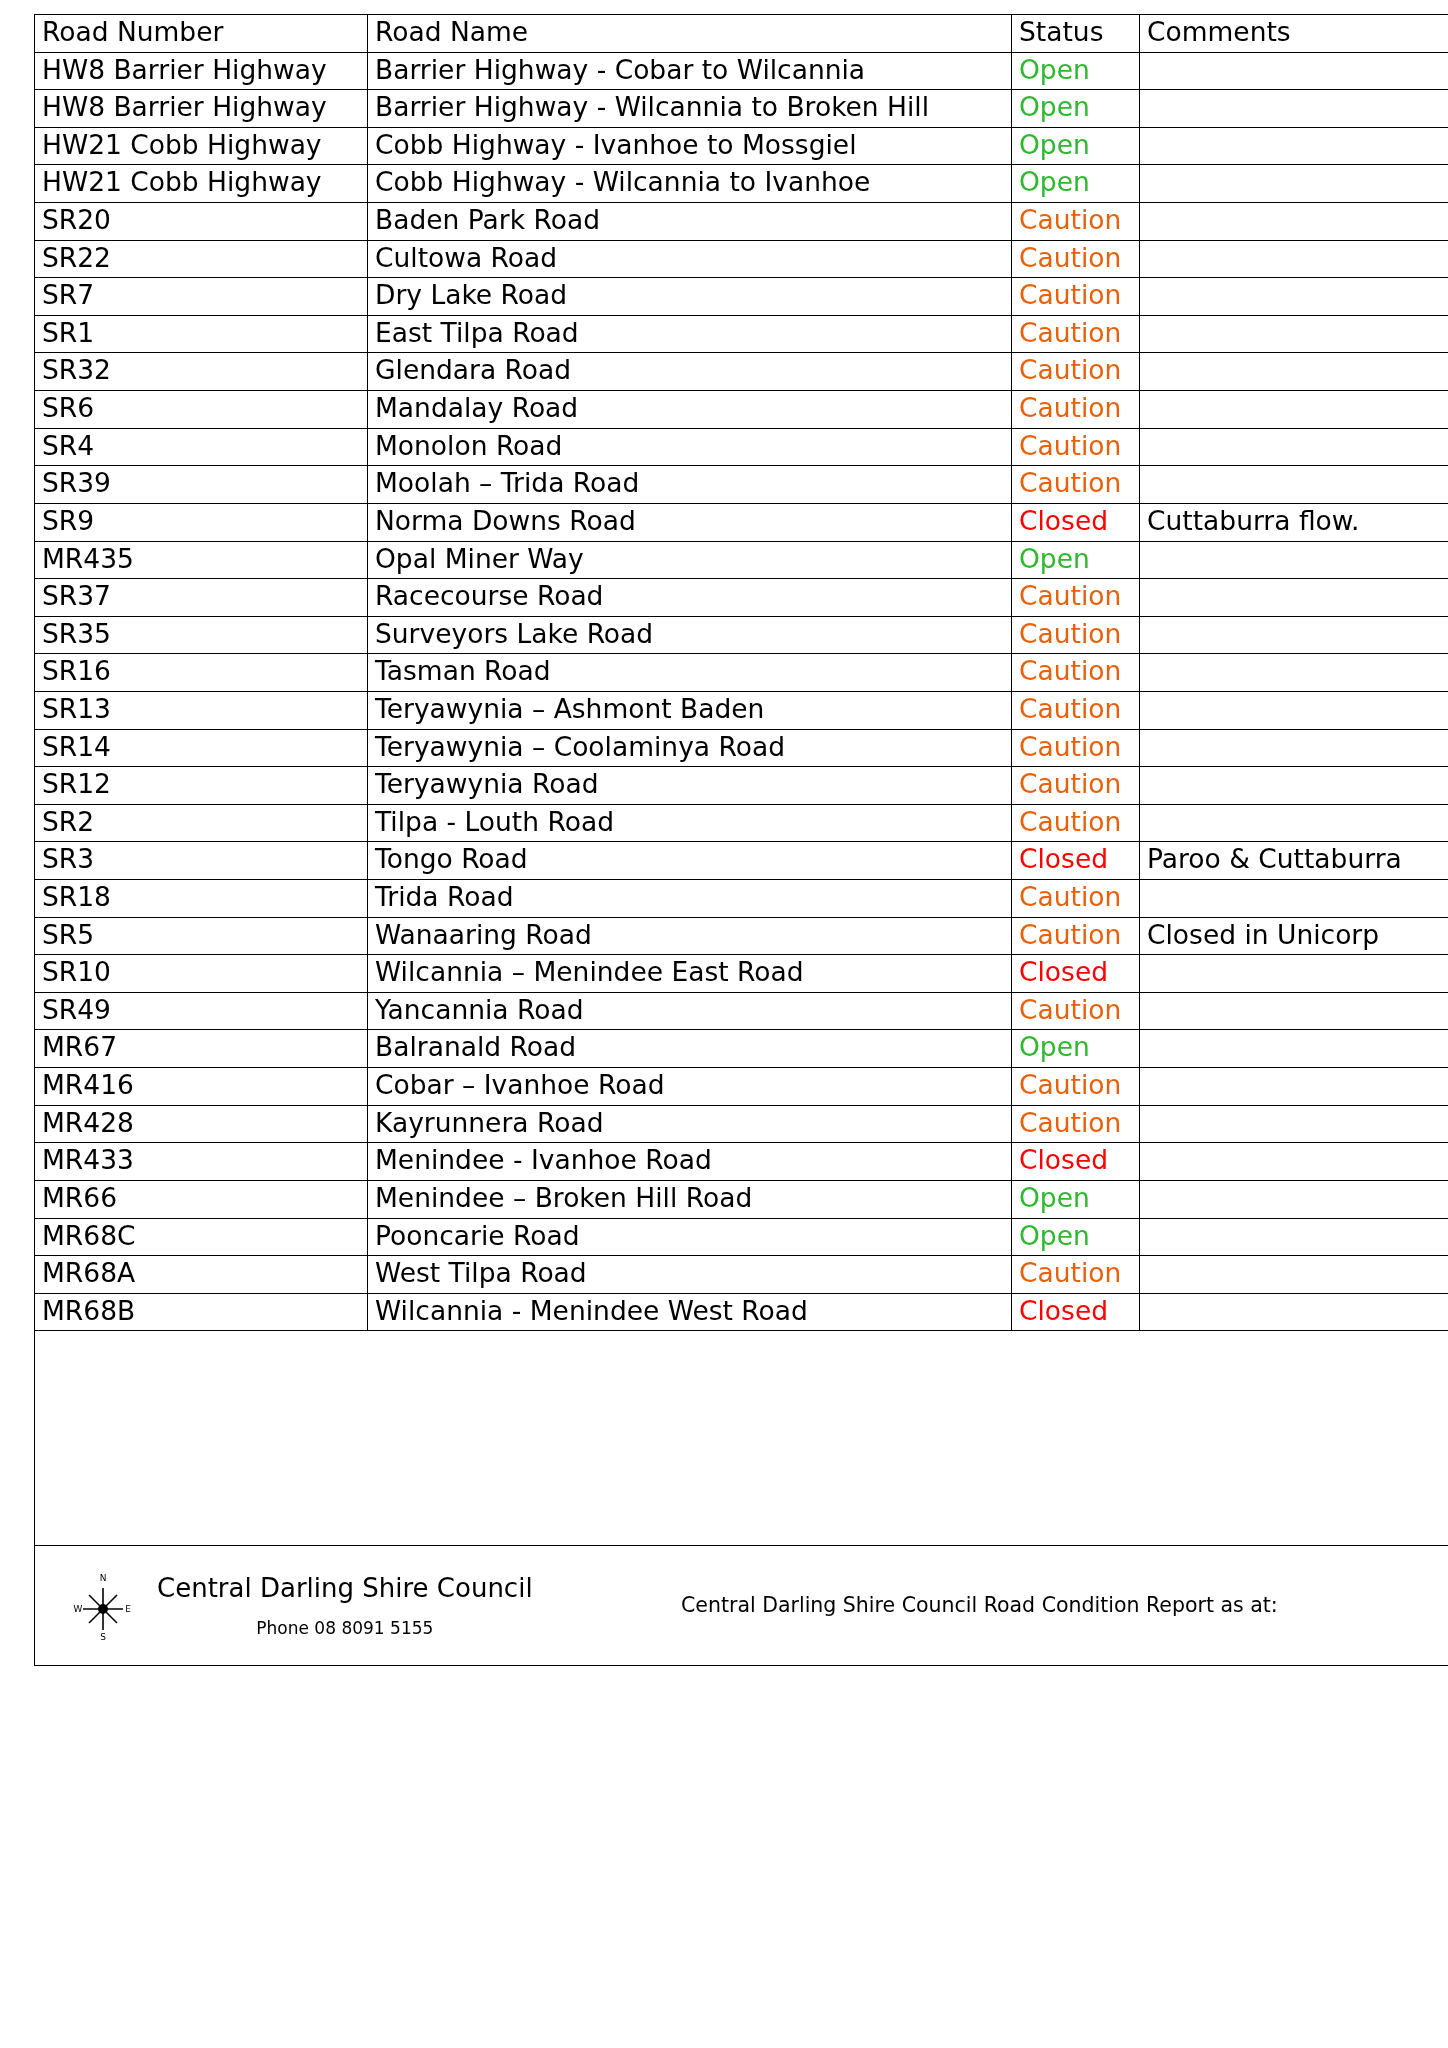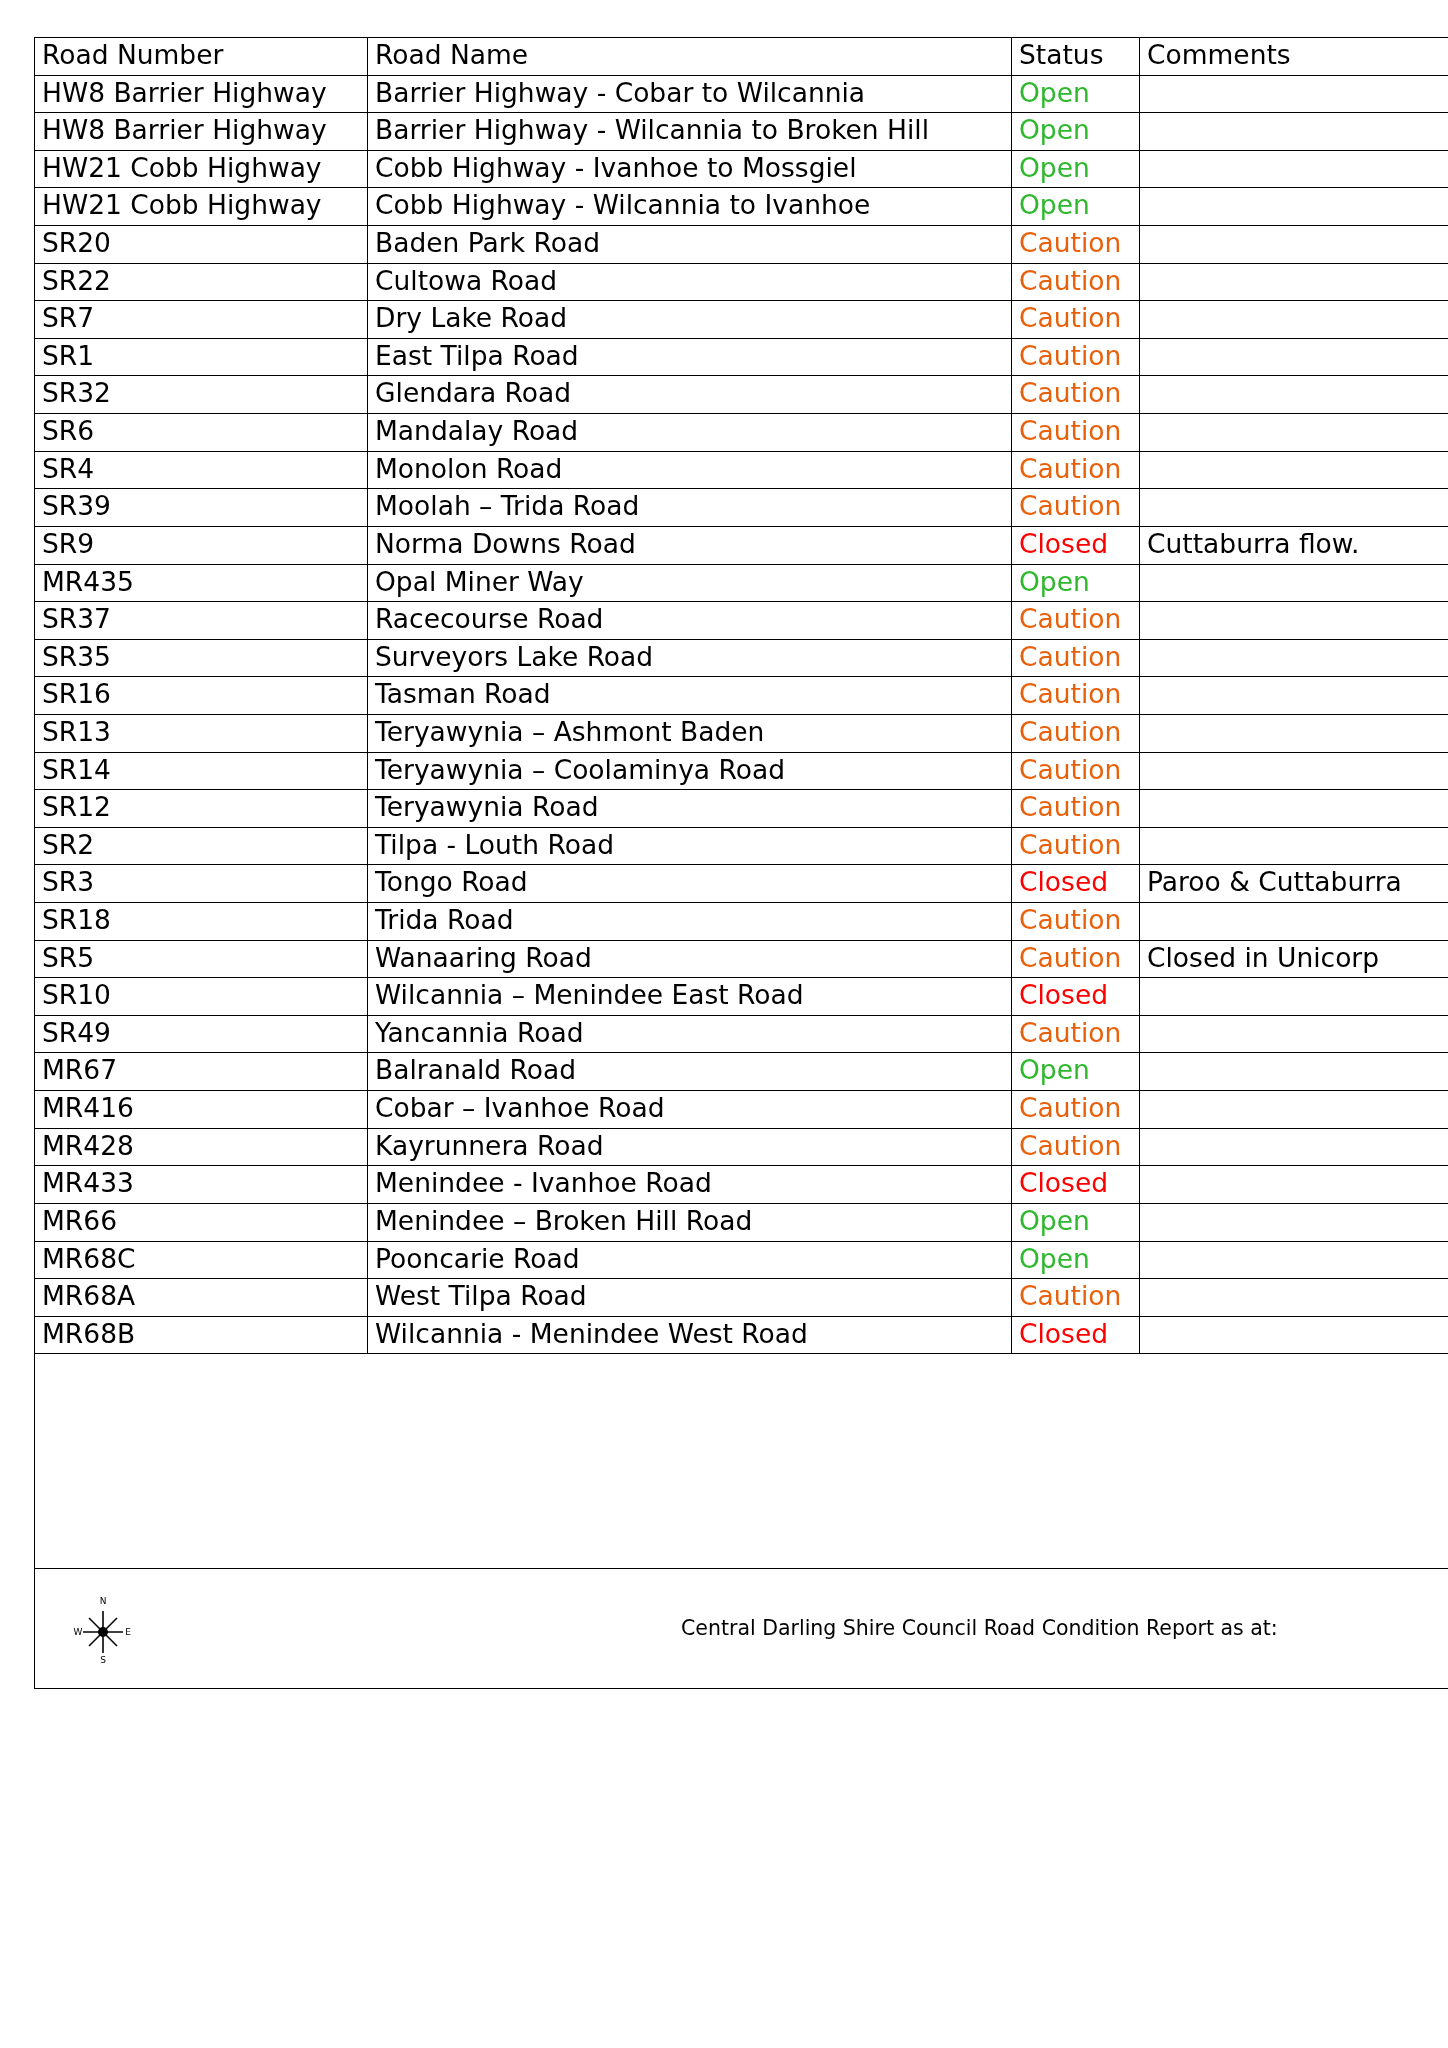--- a/index.html
+++ b/index.html
@@ -15,21 +15,20 @@
     position: relative;
     overflow: hidden;
   }
   .page {
     position: absolute;
     left: 0; top: 0;
     width: 1448px;
     height: 1792px;
     box-sizing: border-box;
     padding: 14px 20px 0 34px;
-    margin-top: 23px;
   }
   table.report {
     border-collapse: collapse;
     width: 1418px;
     table-layout: fixed;
   }
   table.report col.c-num   { width: 333px; }
   table.report col.c-name  { width: 644px; }
   table.report col.c-status{ width: 128px; }
   table.report col.c-comm  { width: 313px; }
@@ -344,19 +343,23 @@
           <text x="7" y="42" font-size="9" text-anchor="middle" font-family="DejaVu Sans, sans-serif">W</text>
           <g stroke="#000" stroke-width="1.6">
             <line x1="32" y1="18" x2="32" y2="60"></line>
             <line x1="12" y1="39" x2="52" y2="39"></line>
             <line x1="18" y1="25" x2="46" y2="53"></line>
             <line x1="46" y1="25" x2="18" y2="53"></line>
           </g>
           <circle cx="32" cy="39" r="5" fill="#000"></circle>
         </svg>
       </div>
+      <div class="council-block">
+        <div class="council-name">Central Darling Shire Council</div>
+        <div class="council-phone">Phone 08 8091 5155</div>
+      </div>
     </div>
     <div class="footer-right">
       <div class="line1">Central Darling Shire Council Road Condition Report as at:</div>
     </div>
   </div>
 
 </div>
 
 </body></html>

